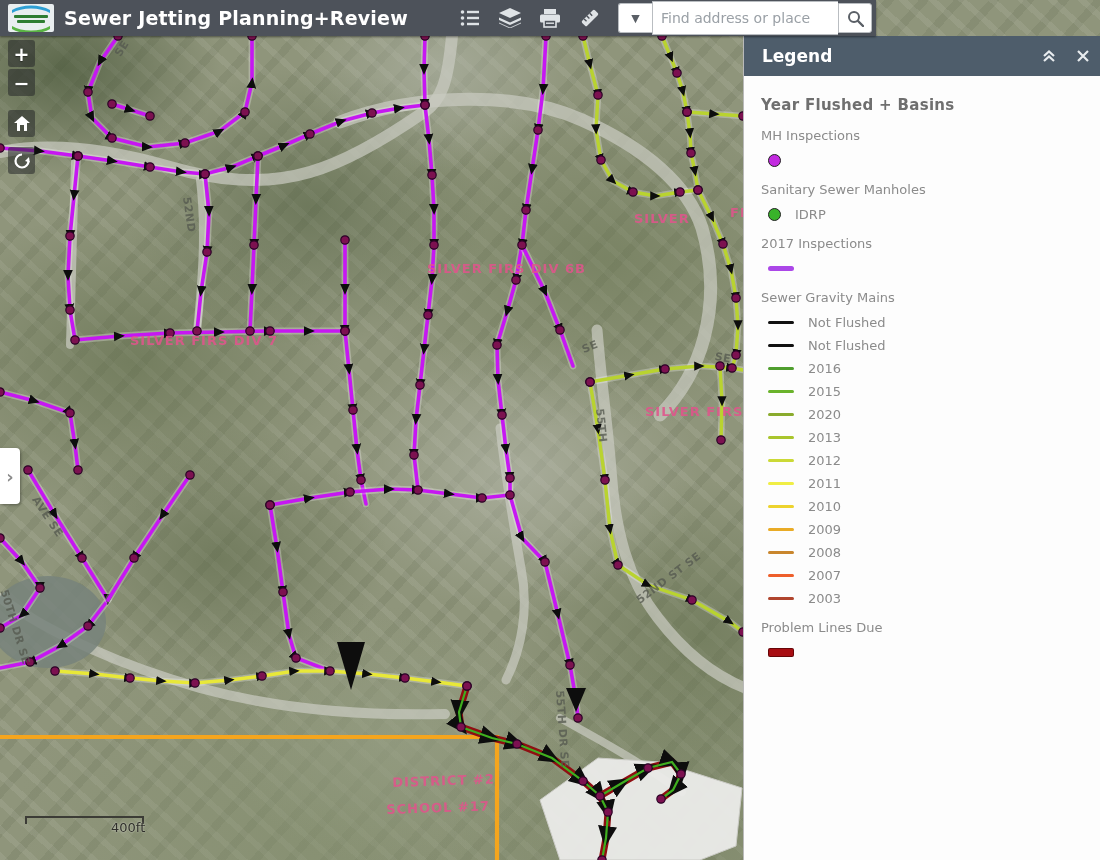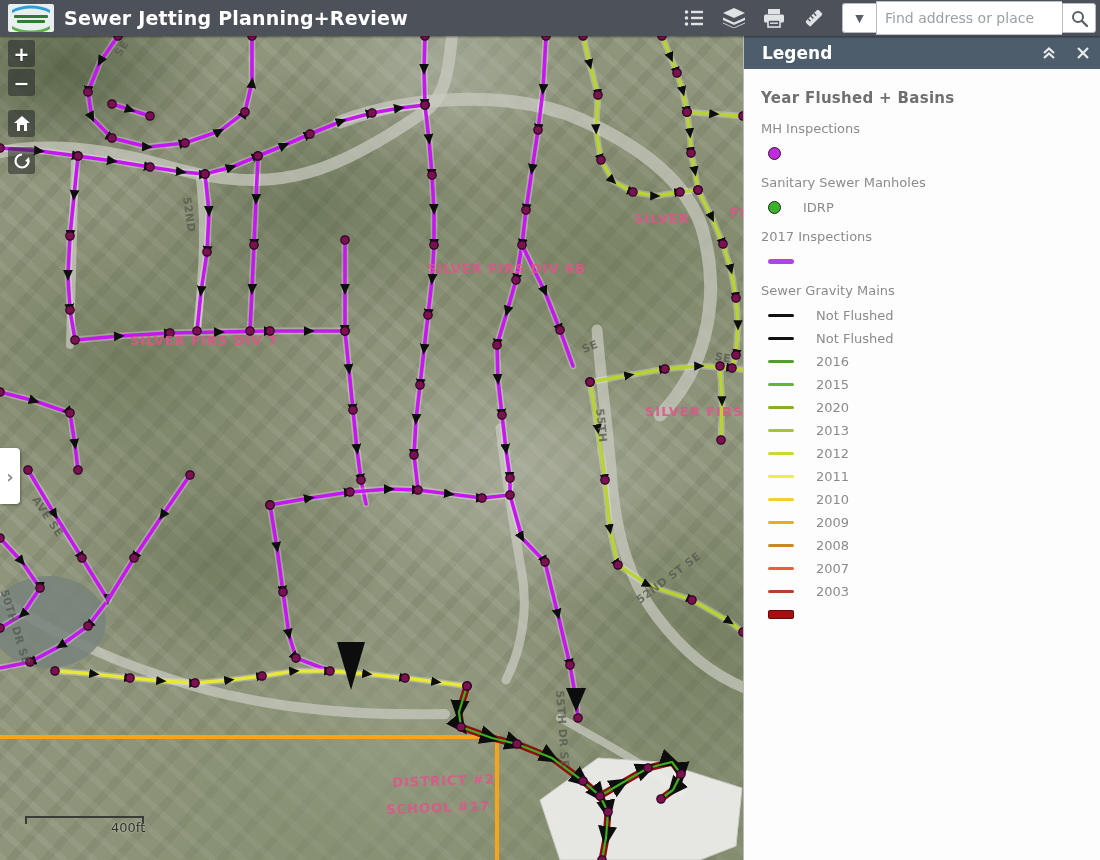--- a/index.html
+++ b/index.html
@@ -29,21 +29,21 @@
   .street-label{color:#565a50;opacity:.78;font-size:11px;letter-spacing:.5px;}
 
   
   #scalebar{position:absolute;left:25px;top:812px;width:150px;height:26px;}
   #scalebar .bar{position:absolute;left:0;top:4px;width:115px;height:6px;
     border-left:2px solid #3c3c36;border-right:2px solid #3c3c36;border-top:2px solid #3c3c36;}
   #scalebar .txt{position:absolute;left:86px;top:8px;font-size:13px;font-weight:normal;color:#2f2f2a;
     text-shadow:0 0 2px rgba(240,240,235,.8);}
 
   
-  #header{position:absolute;left:0;top:0;width:1100px;height:36px;background:#4d525a;
+  #header{position:absolute;left:0;top:0;width:876px;height:36px;background:#4d525a;
     box-shadow:0 1px 2px rgba(0,0,0,.45);z-index:30;display:flex;align-items:center;}
   #logo{width:46px;height:28px;margin:0 10px 0 8px;background:#e9eef0;border-radius:2px;
     position:relative;overflow:hidden;flex:none;}
   #logo svg{position:absolute;left:0;top:0;}
   #title{color:#fff;font-size:19px;font-weight:bold;letter-spacing:.2px;flex:none;}
   #toolbar{margin-left:auto;display:flex;align-items:center;height:36px;}
   .toolbtn{width:40px;height:36px;display:flex;align-items:center;justify-content:center;
     cursor:pointer;}
   #searchbox{display:flex;align-items:center;height:30px;margin:0 4px 0 8px;}
   #search-caret{width:34px;height:30px;background:#fff;border:1px solid #b9bdc1;border-right:none;
@@ -61,29 +61,29 @@
     color:#fff;border-radius:3px;display:flex;align-items:center;justify-content:center;
     font-size:19px;font-weight:bold;cursor:pointer;z-index:20;text-shadow:0 1px 1px rgba(0,0,0,.4);}
   #btn-zoom-in{top:40px;} #btn-zoom-out{top:69px;} #btn-home{top:110px;} #btn-locate{top:147px;}
   #panel-toggle{position:absolute;left:0;top:448px;width:20px;height:56px;background:#fff;
     border-radius:0 4px 4px 0;box-shadow:1px 1px 3px rgba(0,0,0,.35);z-index:20;display:flex;
     align-items:center;justify-content:center;color:#8a8a8a;font-size:18px;font-weight:bold;cursor:pointer;}
 
   
   #legend{position:absolute;left:743px;top:36px;width:357px;height:824px;background:#fdfdfd;
     border-left:1px solid #b9b9b9;z-index:25;box-sizing:border-box;}
-  #legend-header{height:33px;background:#4e5d6b;display:flex;align-items:center;color:#fff;}
+  #legend-header{height:40px;background:#4e5d6b;display:flex;align-items:center;color:#fff;}
   #legend-title{font-size:17px;font-weight:bold;margin-left:18px;flex:1;}
   .lg-hbtn{width:34px;height:33px;display:flex;align-items:center;justify-content:center;
     cursor:pointer;color:#e8ecef;}
   #legend-body{padding:20px 0 0 17px;}
   #lg-section-title{font-size:15px;font-weight:bold;color:#6f6f6f;letter-spacing:.3px;margin-bottom:14px;}
   .lg-group-label{font-size:13px;color:#8b8b8b;margin:10px 16px 6px 0;}
   .lg-row{display:flex;align-items:center;height:23px;margin-left:7px;}
-  .lg-item-label{font-size:13px;color:#8b8b8b;margin-left:22px;}
+  .lg-item-label{font-size:13px;color:#8b8b8b;margin-left:14px;}
   .sw-circle{width:13px;height:13px;border-radius:50%;border:1px solid #222;box-sizing:border-box;flex:none;}
   .sw-line{width:26px;height:3px;border-radius:2px;flex:none;}
   .sw-line-thick{width:26px;height:5px;border-radius:3px;flex:none;}
   .sw-block{width:26px;height:9px;border-radius:2px;border:1px solid rgba(60,0,0,.6);box-sizing:border-box;flex:none;}
   .sw-arrow{width:0;height:0;border-top:6px solid transparent;border-bottom:6px solid transparent;
     border-left:15px solid #0a0a0a;flex:none;}
 </style>
 </head>
 <body>
 
@@ -475,20 +475,21 @@
             <div class="lg-row">
               <span class="sw-line" style="background: rgb(238, 95, 43);"></span>
               <span class="lg-item-label">2007</span>
             </div>
             <div class="lg-row">
               <span class="sw-line" style="background: rgb(176, 69, 46);"></span>
               <span class="lg-item-label">2003</span>
             </div>
           </div>
           <div>
+            <div class="lg-group-label">Problem Lines Due</div>
             <div class="lg-row">
               <span class="sw-block" style="background: rgb(168, 13, 18);"></span>
             </div>
           </div>
         </div>
     </div>
   </div>
 
 </div>
 

